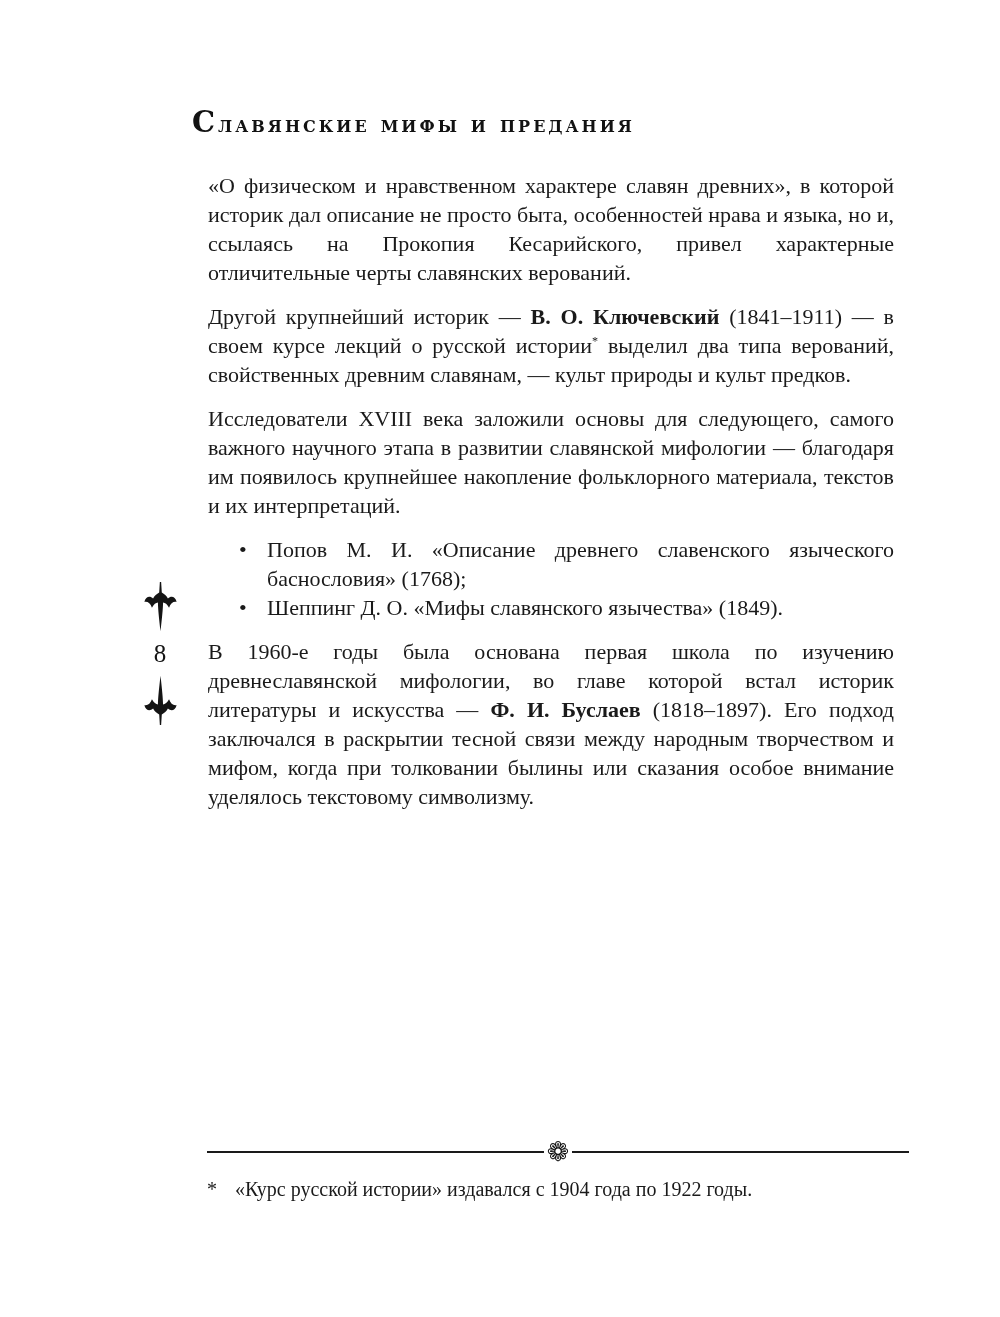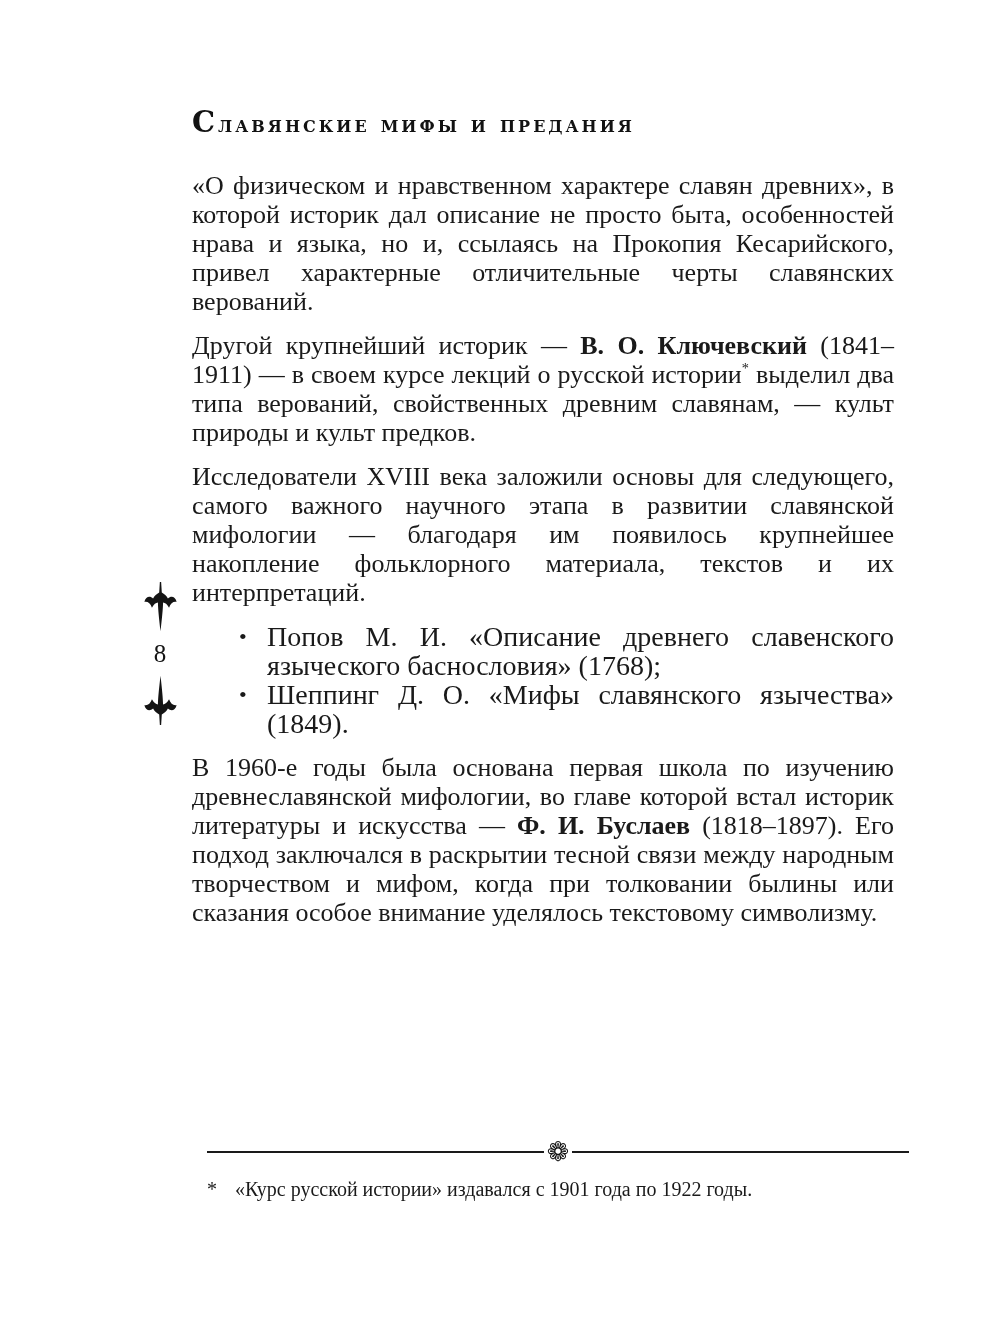--- a/index.html
+++ b/index.html
@@ -27,24 +27,24 @@
     line-height: 28px;
     font-weight: 700;
     font-variant: small-caps;
     letter-spacing: 3px;
     margin: 0 0 33px 0;
     color: #121212;
   }
   .running-header::first-letter { font-size: 29px; }
 
   .body-para {
-    font-size: 26px;
+    font-size: 22px;
     line-height: 29px;
     text-align: justify;
-    margin: 0 0 15px 0;
+    margin: 0 0 15px 16px;
   }
   .body-para .b { font-weight: 700; }
   .body-para sup {
     font-size: 0.55em;
     vertical-align: super;
     line-height: 0;
   }
 
   .list-intro {
     font-size: 22px;
@@ -53,21 +53,21 @@
   }
 
   ul.works {
     list-style: none;
     margin: 0 0 15px 0;
     padding: 0;
   }
   ul.works li {
     position: relative;
     padding-left: 75px;
-    font-size: 28px;
+    font-size: 22px;
     line-height: 29px;
     text-align: justify;
   }
   ul.works li::before {
     content: "\2022";
     position: absolute;
     left: 47px;
     top: 0;
     font-size: 22px;
   }
@@ -162,15 +162,15 @@
     </div>
 </main>
 
 <section class="footnote-block">
   <div class="footnote-sep">
     <span class="rule"></span>
     <span class="rosette">❁</span>
     <span class="rule"></span>
   </div>
   <p class="footnote-line">
-    <span class="fn-marker">*</span><span>«Курс русской истории» издавался с 1901 года по 1922 годы.</span>
+    <span class="fn-marker">*</span><span>«Курс русской истории» издавался с 1904 года по 1922 годы.</span>
   </p>
 </section>
 
 </body></html>

